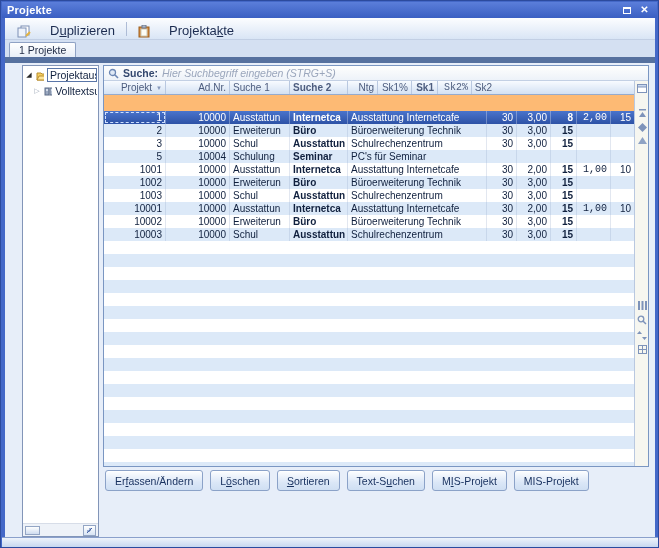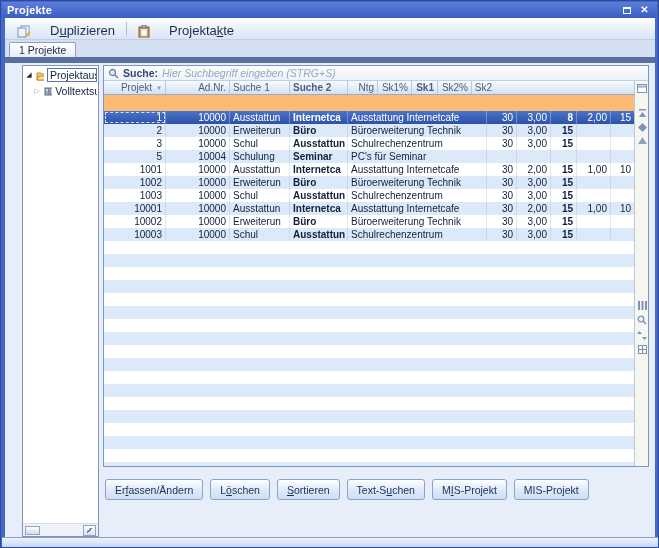--- a/index.html
+++ b/index.html
@@ -86,30 +86,30 @@
   .grow.alt { background:var(--row-alt,#dce9f8); }
   .grow.sel { background:linear-gradient(var(--sel-hi,#4a74cc),var(--selection,#2d52a6)); color:#fff; }
   .cell { display:flex; align-items:center; padding:0 3px; white-space:nowrap; overflow:hidden;
           border-right:1px solid rgba(150,170,200,0.28); }
   .grow.sel .cell { border-right-color:rgba(255,255,255,0.3); }
   .cell.right { justify-content:flex-end; }
   .cell.focus-cell { outline:1px dashed #cfe0ff; outline-offset:-2px; }
 
   .c0{width:62px;} .c1{width:64px;} .c2{width:60px;} .c3{width:58px;font-weight:bold;}
   .c4{flex:1;min-width:100px;} .c5{width:30px;} .c6{width:34px;} .c7{width:26px;font-weight:bold;}
-  .c8{width:34px;} .c9{width:23px;border-right:none;}
+  .c8{width:34px;font-family:Liberation Mono, monospace;} .c9{width:23px;border-right:none;}
 
   
   .scroll-strip { width:14px; flex:none; border-left:1px solid #b9c8e0; background:#f6f6f0;
                   position:relative; }
   .strip-icon { position:absolute; left:1px; width:12px; height:12px; display:flex;
                 align-items:center; justify-content:center; }
 
   
-  .buttons-row { margin-top:12px; display:flex; gap:7px; padding-left:2px; }
+  .buttons-row { margin-top:3px; display:flex; gap:7px; padding-left:2px; }
   .abtn { height:21px; padding:0 9px; font-size:10.5px; color:#17305e;
           background:linear-gradient(#fdfeff,#dbe7f7 60%,#cfdff3);
           border:1px solid #8ba2c8; border-radius:3px; display:flex; align-items:center;
           white-space:nowrap; box-shadow:0 1px 0 rgba(255,255,255,.7) inset; }
 </style>
 </head>
 <body>
 
 <div class="window">
 

